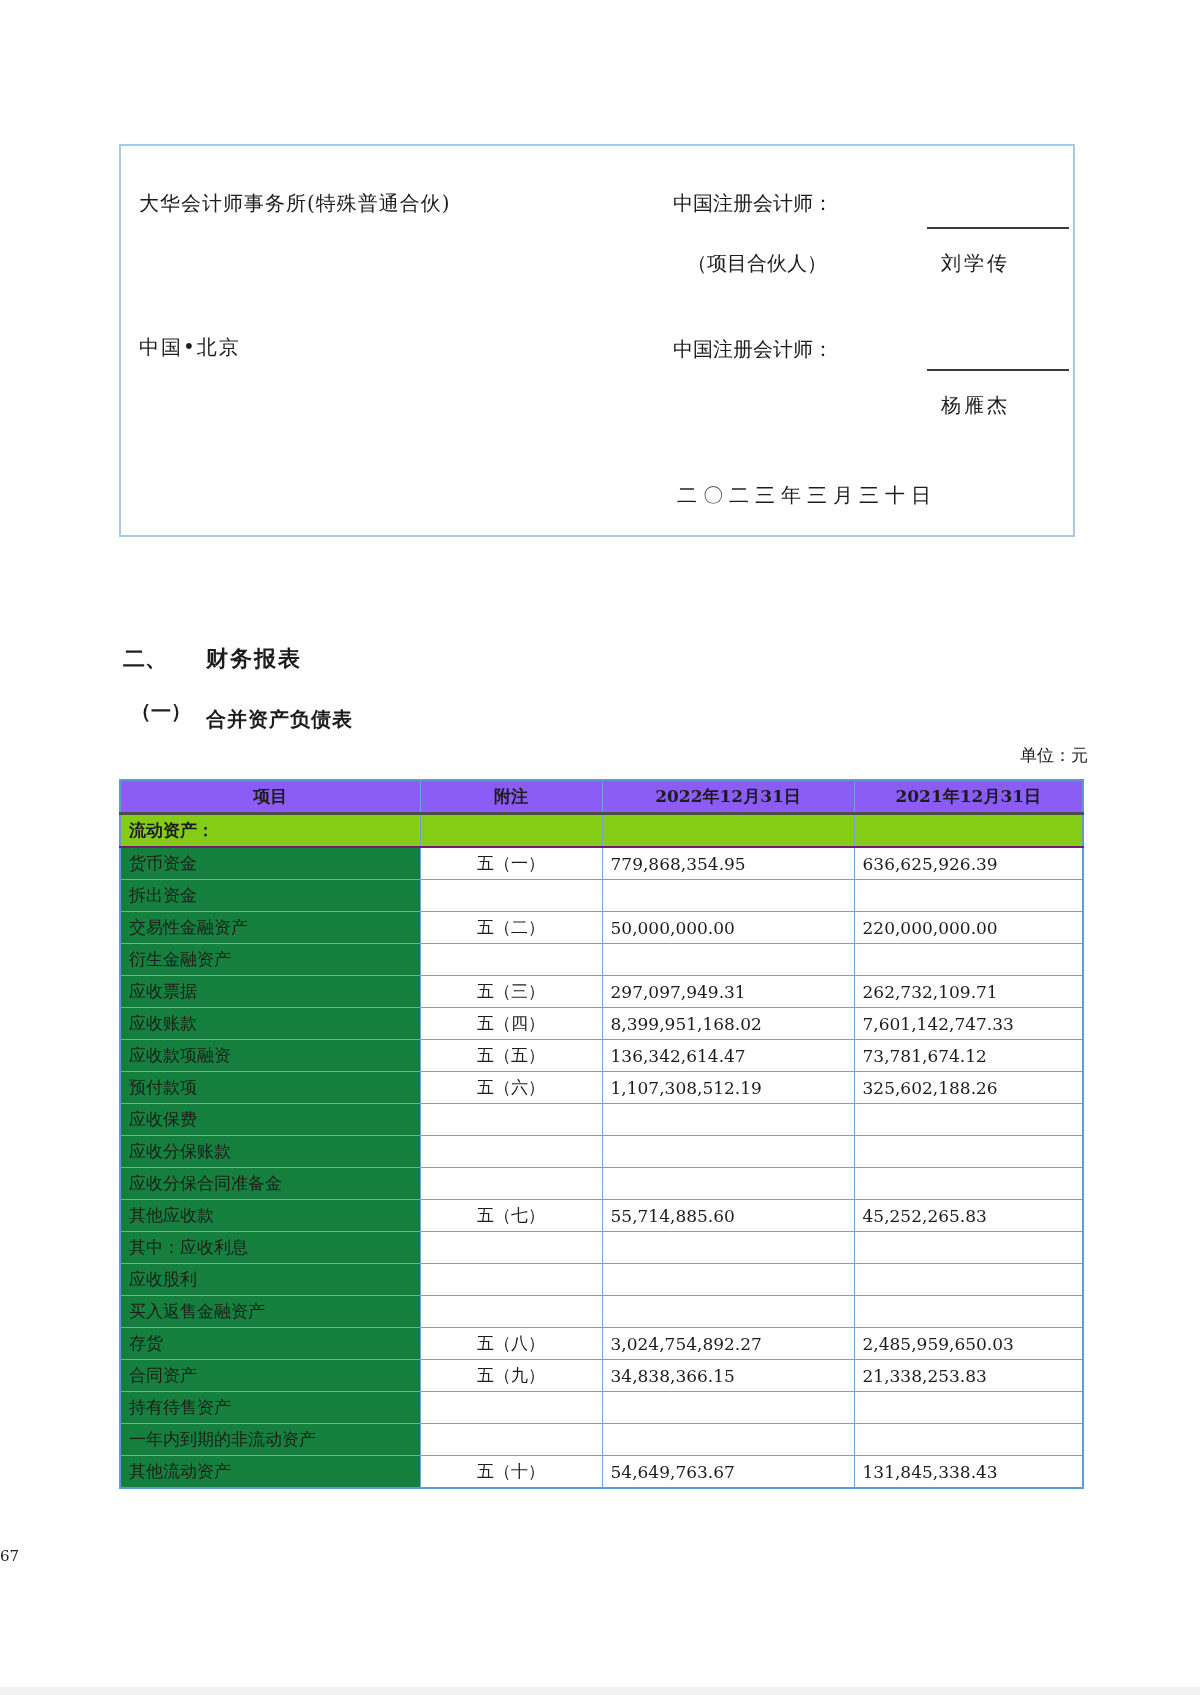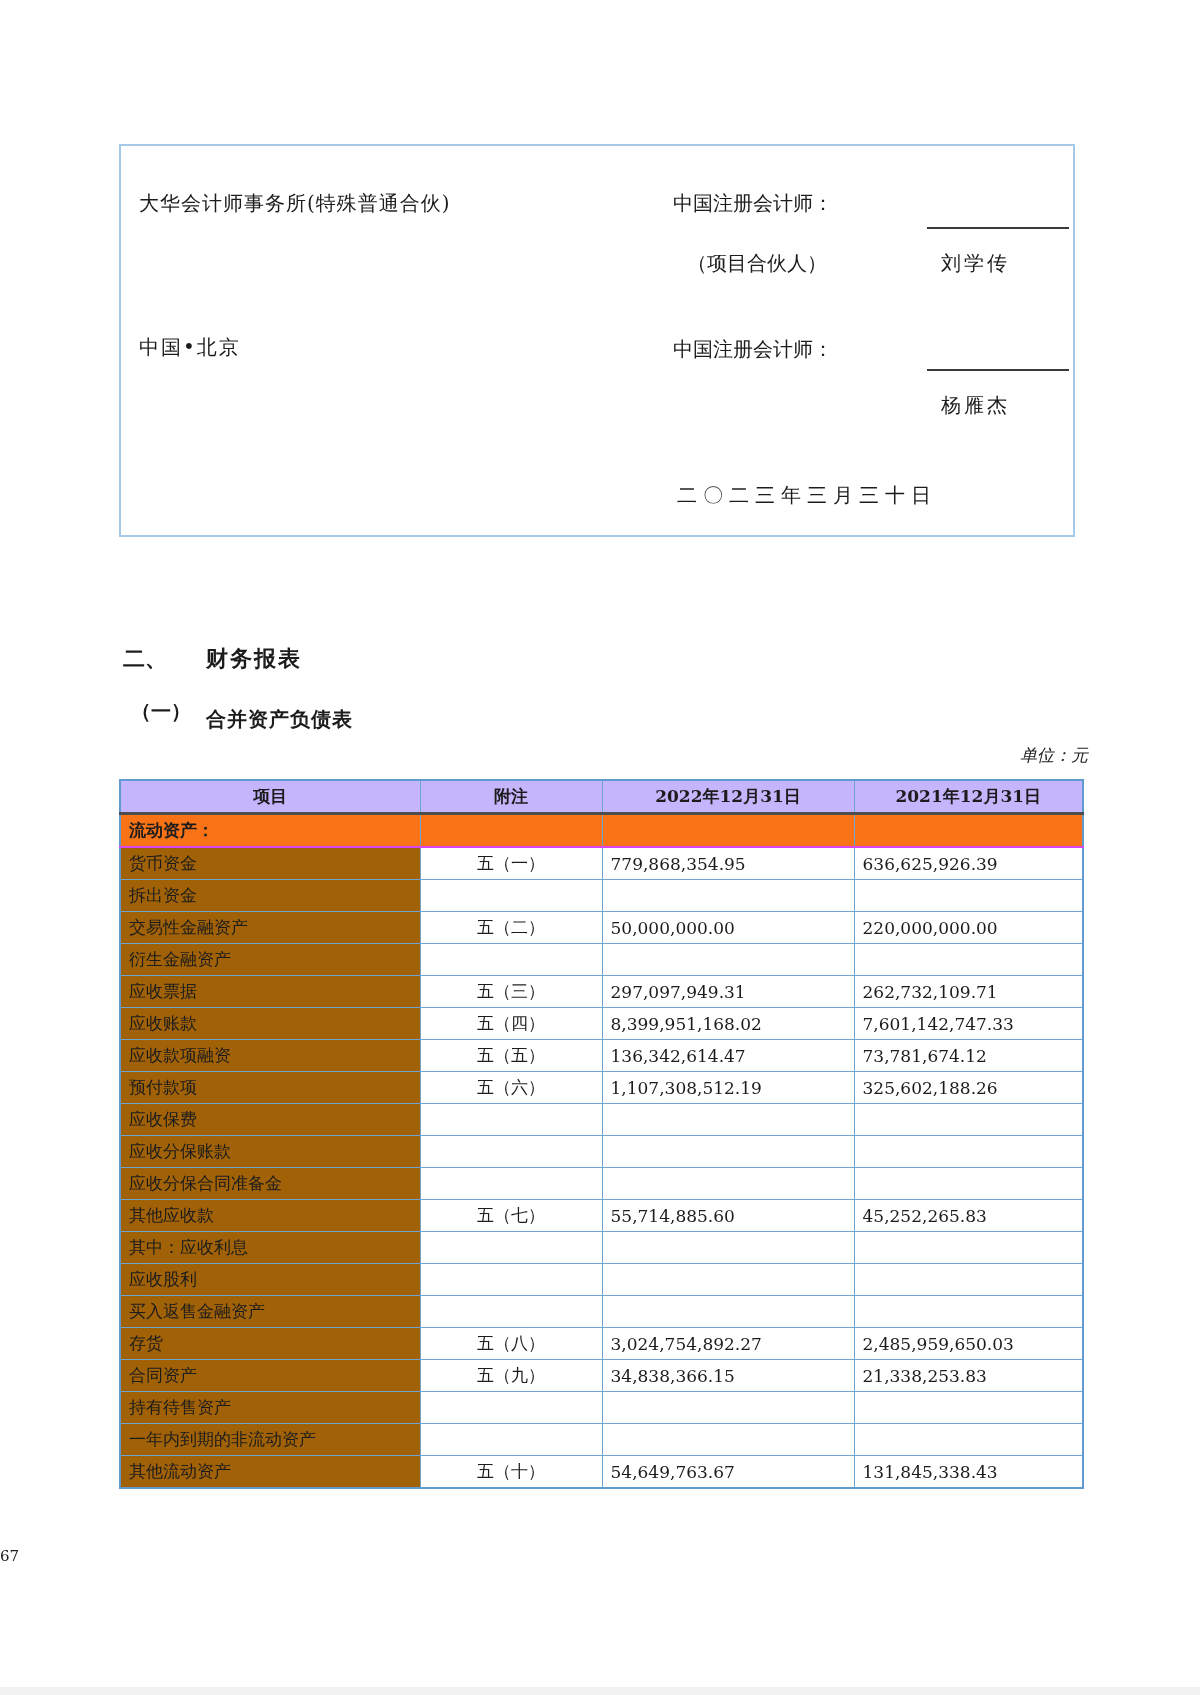--- a/index.html
+++ b/index.html
@@ -43,21 +43,20 @@
   }
   .sec-num   { left: 123px; top: 644px; font-size: 22px; }
   .sec-title { left: 206px; top: 644px; font-size: 22px; letter-spacing: 2px; }
   .sub-num   { left: 131px; top: 698px; font-size: 20px; }
   .sub-title { left: 206px; top: 698px; font-size: 20px; letter-spacing: 1px; margin-top: 8px; }
 
   .unit-label {
     position: absolute;
     top: 744px; right: 112px;
     font-size: 17px;
-    font-style: italic;
   }
 
   
   table.bs {
     position: absolute;
     left: 119px; top: 779px;
     width: 963px;
     border-collapse: collapse;
     table-layout: fixed;
     border: 2px solid #5f9bd0;
@@ -65,29 +64,29 @@
   }
   table.bs th, table.bs td {
     border: 1px solid #6fa4d4;
     height: 31px;
     padding: 0 8px;
     overflow: hidden;
     white-space: nowrap;
     font-weight: normal;
   }
   table.bs thead th {
-    background: #c4b5fd;
+    background: #8b5cf6;
     text-align: center;
     font-weight: bold;
     border-bottom: 3px solid #4d4d4d;
   }
-  td.c-item { background: #a16207; text-align: left; padding-left: 10px; }
+  td.c-item { background: #15803d; text-align: left; padding-left: 10px; }
   td.c-note { text-align: center; }
   td.c-num  { text-align: left; padding-right: 10px; }
-  tr.section-row td { background: #f97316; border-bottom: 2px solid #d946ef; }
+  tr.section-row td { background: #84cc16; border-bottom: 2px solid #701a75; }
   tr.section-row td.c-item { font-weight: bold; font-family: "DejaVu Sans", "Liberation Sans", sans-serif; }
   td.indent { padding-left: 74px; }
 
   .page-number {
     position: absolute;
     top: 1547px; left: 0;
     width: 100%;
     text-align: left;
     font-size: 15px;
   }

